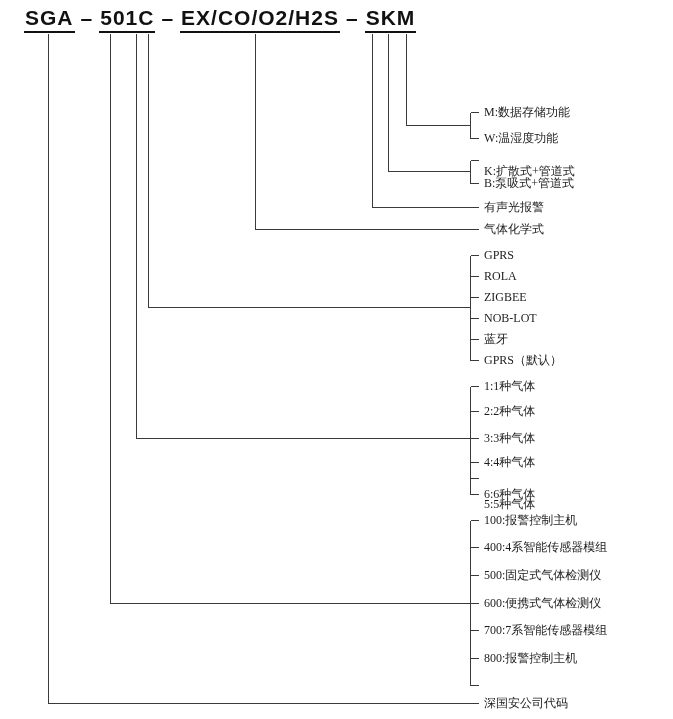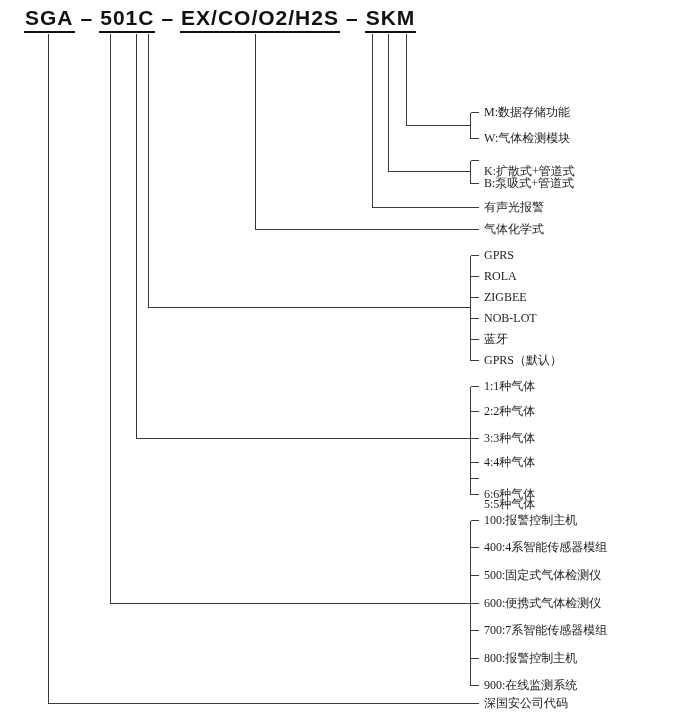--- a/index.html
+++ b/index.html
@@ -78,21 +78,21 @@
       <line x1="470.5" y1="547.5" x2="479" y2="547.5"></line>
       <line x1="470.5" y1="575.5" x2="479" y2="575.5"></line>
       <line x1="470.5" y1="603.5" x2="479" y2="603.5"></line>
       <line x1="470.5" y1="630.5" x2="479" y2="630.5"></line>
       <line x1="470.5" y1="658.5" x2="479" y2="658.5"></line>
       <line x1="470.5" y1="685.5" x2="479" y2="685.5"></line>
     </g>
   </svg>
 
   <div class="lbl" style="top:103px">M:数据存储功能</div>
-  <div class="lbl" style="top:129px">W:气体检测模块</div>
+  <div class="lbl" style="top:129px">W:温湿度功能</div>
 
   <div class="lbl" style="top:162px">K:扩散式+管道式</div>
   <div class="lbl" style="top:174px">B:泵吸式+管道式</div>
 
   <div class="lbl" style="top:198px">有声光报警</div>
   <div class="lbl" style="top:220px">气体化学式</div>
 
   <div class="lbl" style="top:246px">GPRS</div>
   <div class="lbl" style="top:267px">ROLA</div>
   <div class="lbl" style="top:288px">ZIGBEE</div>
@@ -106,17 +106,16 @@
   <div class="lbl" style="top:453px">4:4种气体</div>
   <div class="lbl" style="top:495px">5:5种气体</div>
   <div class="lbl" style="top:485px">6:6种气体</div>
 
   <div class="lbl" style="top:511px">100:报警控制主机</div>
   <div class="lbl" style="top:538px">400:4系智能传感器模组</div>
   <div class="lbl" style="top:566px">500:固定式气体检测仪</div>
   <div class="lbl" style="top:594px">600:便携式气体检测仪</div>
   <div class="lbl" style="top:621px">700:7系智能传感器模组</div>
   <div class="lbl" style="top:649px">800:报警控制主机</div>
-  <div class="lbl" style="top:676px">900:在线监测系统</div>
 
   <div class="lbl" style="top:694px">深国安公司代码</div>
 
 </div>
 
 </body></html>

